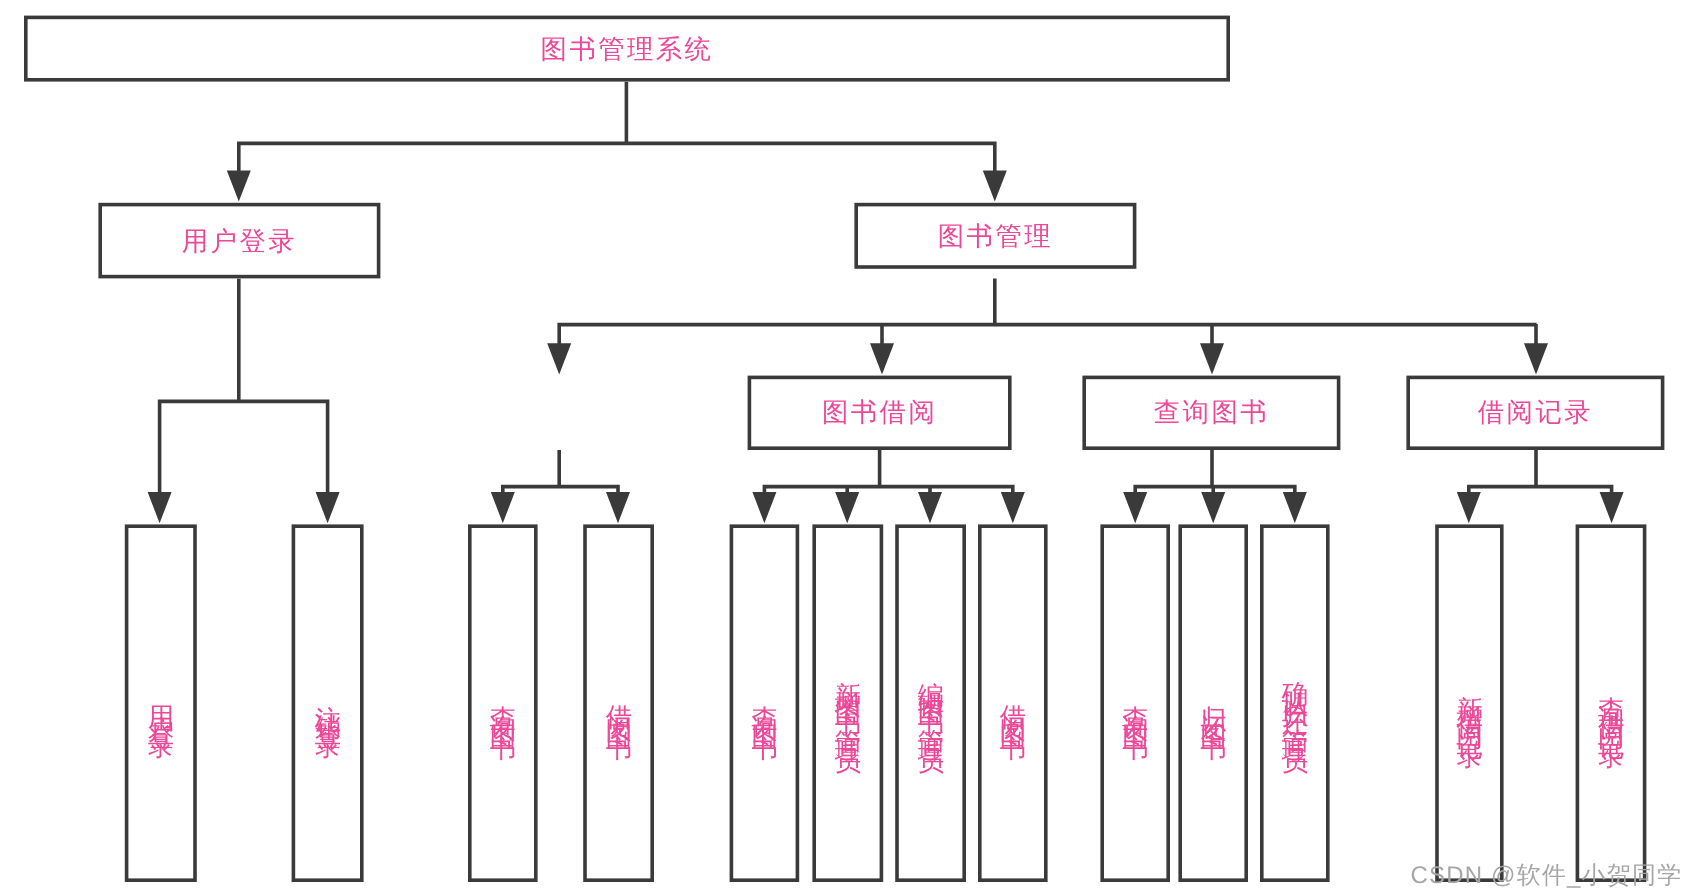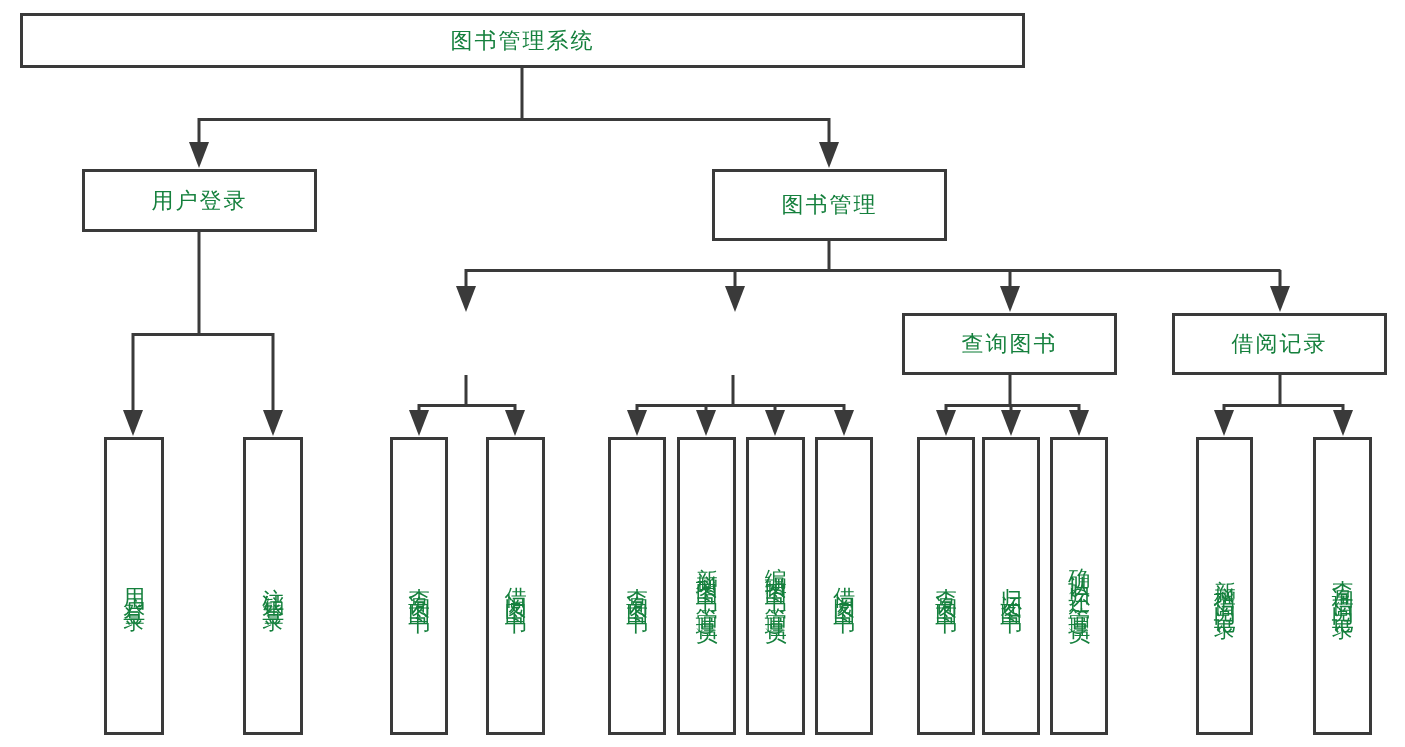--- a/index.html
+++ b/index.html
@@ -22,21 +22,21 @@
     display:flex;
     align-items:center;
     justify-content:center;
     z-index:1;
     color:#3d3d3d;
   }
   .node span{
     font-size:22px;
     letter-spacing:2px;
     white-space:nowrap;
-    color:#15803d;
+    color:#ec4899;
   }
   .node.v span{
     writing-mode:vertical-rl;
     text-orientation:mixed;
     letter-spacing:8px;
     font-size:22px;
     line-height:1.2;
   }
   .watermark{
     position:absolute;
@@ -101,24 +101,27 @@
     </g>
   </svg>
 
   <div class="node h" style="left:20px;top:13px;width:1005px;height:55px">
     <span>图书管理系统</span>
   </div>
 
   <div class="node h" style="left:82px;top:169px;width:235px;height:63px">
     <span>用户登录</span>
   </div>
-  <div class="node h" style="left:712px;top:169px;width:235px;height:72px">
+  <div class="node h" style="left:712px;top:169px;width:235px;height:55px">
     <span>图书管理</span>
   </div>
 
+  <div class="node h" style="left:623px;top:313px;width:220px;height:62px">
+    <span>图书借阅</span>
+  </div>
   <div class="node h" style="left:902px;top:313px;width:215px;height:62px">
     <span>查询图书</span>
   </div>
   <div class="node h" style="left:1172px;top:313px;width:215px;height:62px">
     <span>借阅记录</span>
   </div>
 
   <div class="node v" style="left:104px;top:437px;width:60px;height:298px">
     <span>用户登录</span>
   </div>
@@ -156,14 +159,15 @@
     <span>确认归还（管理员）</span>
   </div>
 
   <div class="node v" style="left:1196px;top:437px;width:57px;height:298px">
     <span>新增借阅记录</span>
   </div>
   <div class="node v" style="left:1313px;top:437px;width:59px;height:298px">
     <span>查询借阅记录</span>
   </div>
 
+  <div class="watermark">CSDN @软件_小贺同学</div>
 
 </div>
 
 </body></html>

